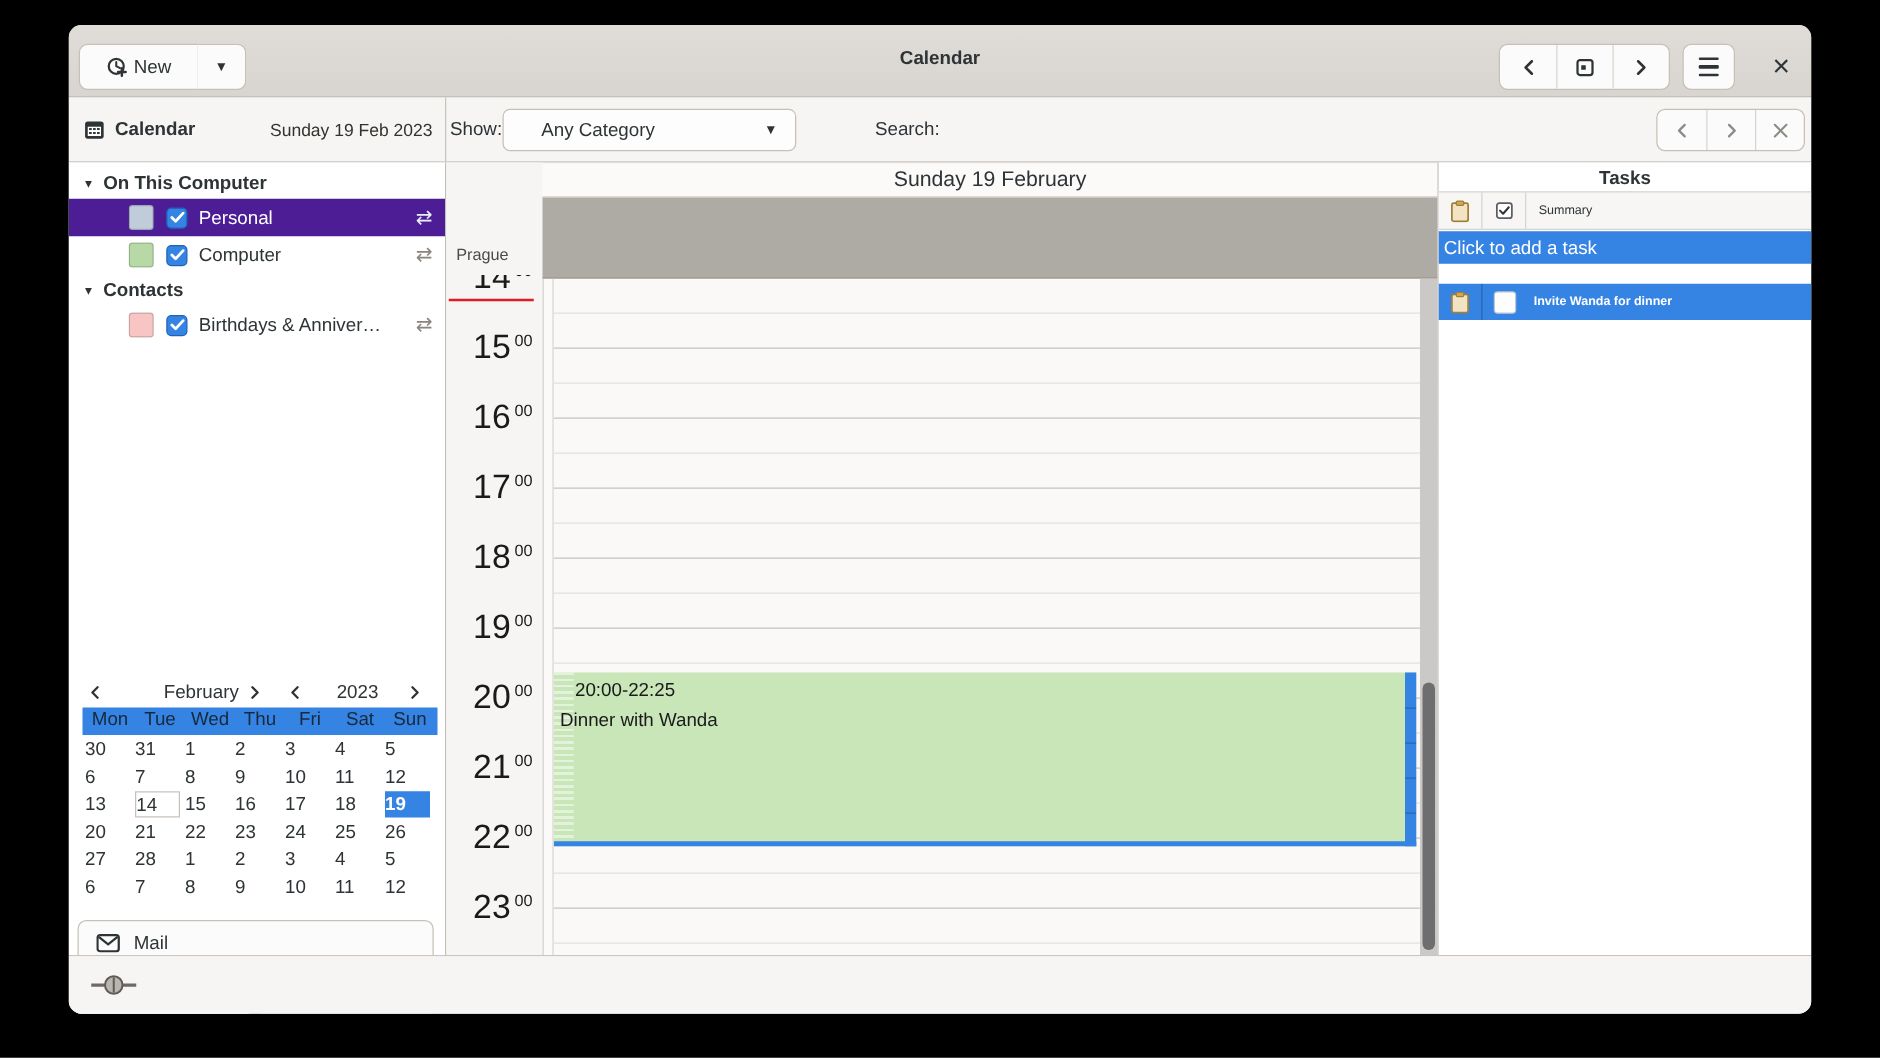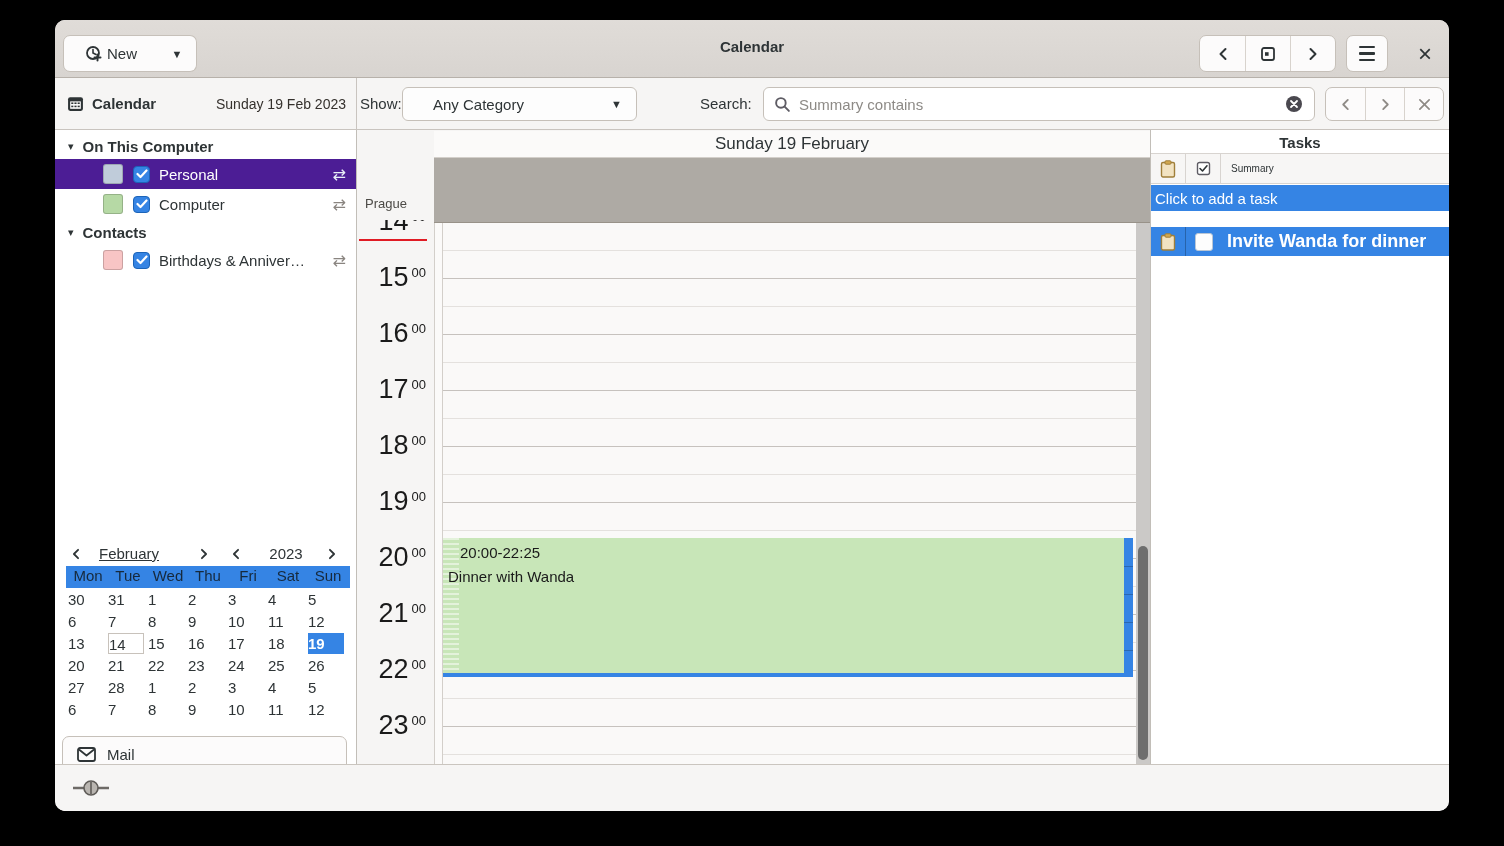--- a/index.html
+++ b/index.html
@@ -108,21 +108,21 @@
   #tasks-header { position:absolute; left:0; top:23px; width:100%; height:31px; background:#f7f6f5;
     border-top:1px solid #d8d4d0; border-bottom:1px solid #d8d4d0; display:flex; align-items:center; }
   #tasks-header .cell { width:35px; height:100%; display:flex; align-items:center; justify-content:center; border-right:1px solid #d8d4d0; }
   #tasks-header .sum { padding-left:10px; font-size:10px; }
   #task-add-row { position:absolute; left:0; top:55px; width:100%; height:26px; background:#3584e4; color:#fff;
     font-size:15px; display:flex; align-items:center; padding-left:4px; }
   #task-list { position:absolute; left:0; top:97px; width:100%; }
   .task-row { height:29px; background:#3584e4; color:#fff; display:flex; align-items:center; }
   .task-row .cell { width:35px; height:100%; display:flex; align-items:center; justify-content:center; border-right:1px solid rgba(0,0,0,.25); }
   .task-row .tcheck { width:18px; height:18px; background:#fdfdfd; border:1px solid #b9c6d5; border-radius:3px; margin:0 8px 0 9px; }
-  .task-row .tlabel { font-weight:bold; font-size:18px; margin-left:6px; }
+  .task-row .tlabel { font-weight:bold; font-size:10px; margin-left:6px; }
 
   
   #statusbar { position:absolute; left:0; top:744px; width:1394px; height:47px; background:#f6f5f4;
     border-top:1px solid #cac5bf; border-radius:0 0 10px 10px; }
   #online-icon { position:absolute; left:16px; top:13px; }
 </style>
 </head>
 <body>
 
 <div id="window">
@@ -187,31 +187,20 @@
       <span class="title">Calendar</span>
       <span class="date">Sunday 19 Feb 2023</span>
     </div>
     <div id="tb-divider"></div>
     <span class="tb-label" style="left:305px;">Show:</span>
     <div id="category-dropdown">
       <span>Any Category</span>
       <span class="arrow">▼</span>
     </div>
     <span class="tb-label" style="left:645px;">Search:</span>
-    <div id="search-field">
-      <svg width="17" height="17" viewBox="0 0 16 16">
-          <circle cx="6.5" cy="6.5" r="4.5" fill="none" stroke="#5e5c64" stroke-width="1.8"></circle>
-          <path d="M10 10 L14 14" stroke="#5e5c64" stroke-width="1.8" stroke-linecap="round"></path>
-        </svg>
-      <span class="ph">Summary contains</span>
-      <svg width="20" height="20" viewBox="0 0 20 20">
-          <circle cx="10" cy="10" r="8" fill="#4a484f"></circle>
-          <path d="M7 7 L13 13 M13 7 L7 13" stroke="#fff" stroke-width="1.8" stroke-linecap="round"></path>
-        </svg>
-    </div>
     <div id="search-nav" class="linked">
       <div class="cell">
         <svg width="11" height="13" viewBox="0 0 12 14">
             <path d="M8.5 2 L3.5 7 L8.5 12" fill="none" stroke="#8f8b86" stroke-width="2" stroke-linecap="round" stroke-linejoin="round"></path>
           </svg>
       </div>
       <div class="cell">
         <svg width="11" height="13" viewBox="0 0 12 14">
             <path d="M3.5 2 L8.5 7 L3.5 12" fill="none" stroke="#8f8b86" stroke-width="2" stroke-linecap="round" stroke-linejoin="round"></path>
           </svg>
@@ -265,21 +254,21 @@
           <span class="sync-icon">⇄</span>
         </div>
       </div>
 
     <div id="mini-calendar">
       <div class="mc-nav" style="left:12px;">
         <svg width="10" height="12" viewBox="0 0 12 14">
             <path d="M8.5 2 L3.5 7 L8.5 12" fill="none" stroke="#2e3436" stroke-width="2.2" stroke-linecap="round" stroke-linejoin="round"></path>
           </svg>
       </div>
-      <div class="mc-title" style="left:24px; width:100px;text-decoration:underline;">February</div>
+      <div class="mc-title" style="left:56px; width:100px;">February</div>
       <div class="mc-nav" style="left:140px;">
         <svg width="10" height="12" viewBox="0 0 12 14">
             <path d="M3.5 2 L8.5 7 L3.5 12" fill="none" stroke="#2e3436" stroke-width="2.2" stroke-linecap="round" stroke-linejoin="round"></path>
           </svg>
       </div>
       <div class="mc-nav" style="left:172px;">
         <svg width="10" height="12" viewBox="0 0 12 14">
             <path d="M8.5 2 L3.5 7 L8.5 12" fill="none" stroke="#2e3436" stroke-width="2.2" stroke-linecap="round" stroke-linejoin="round"></path>
           </svg>
       </div>

